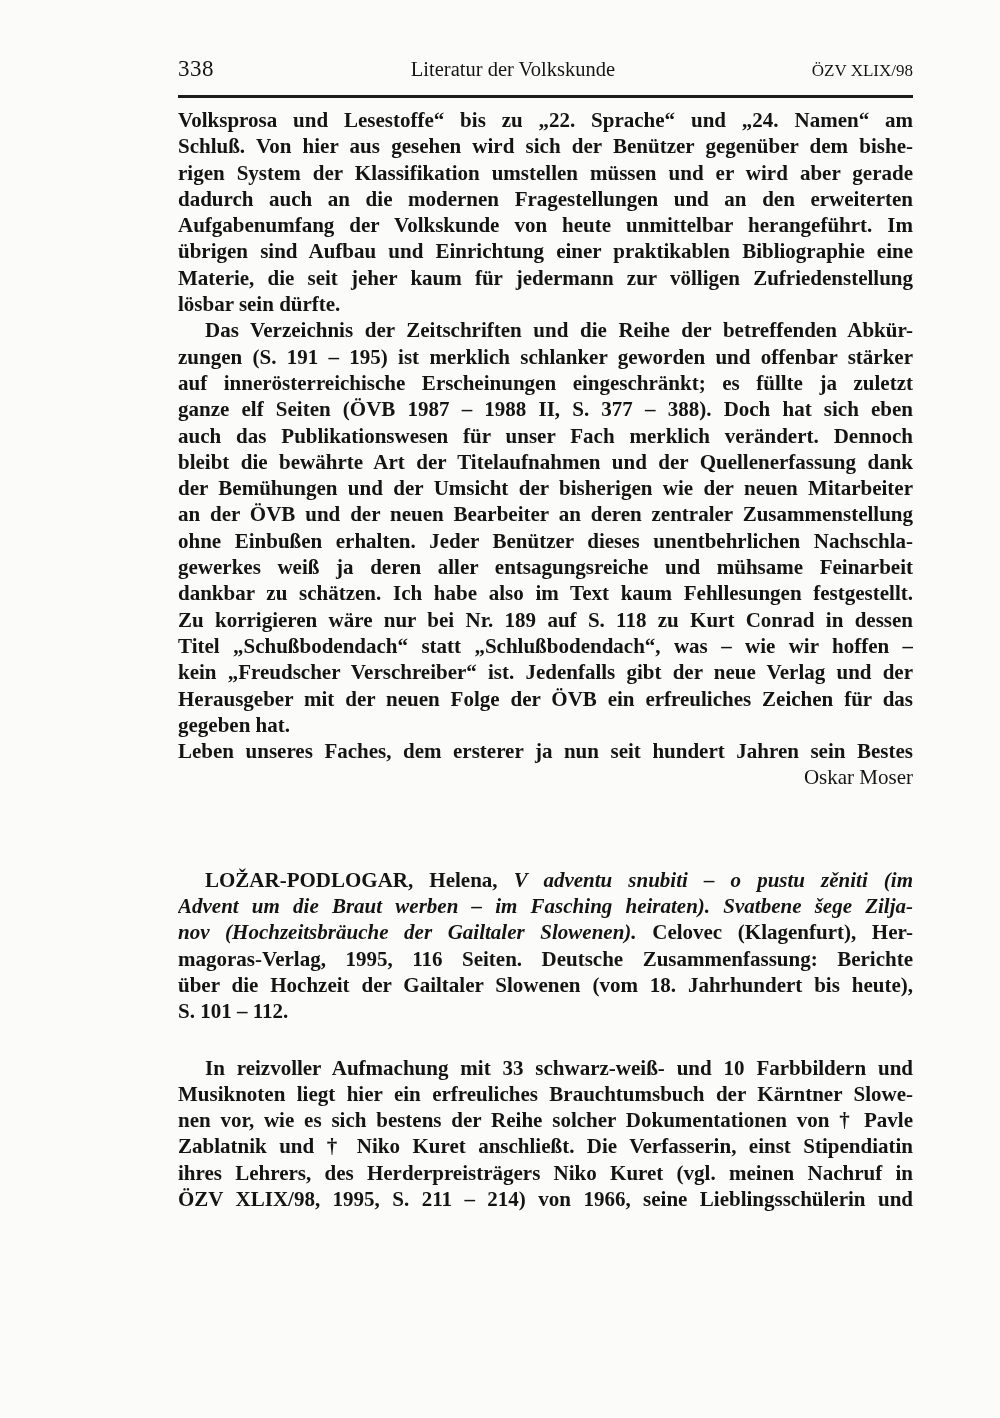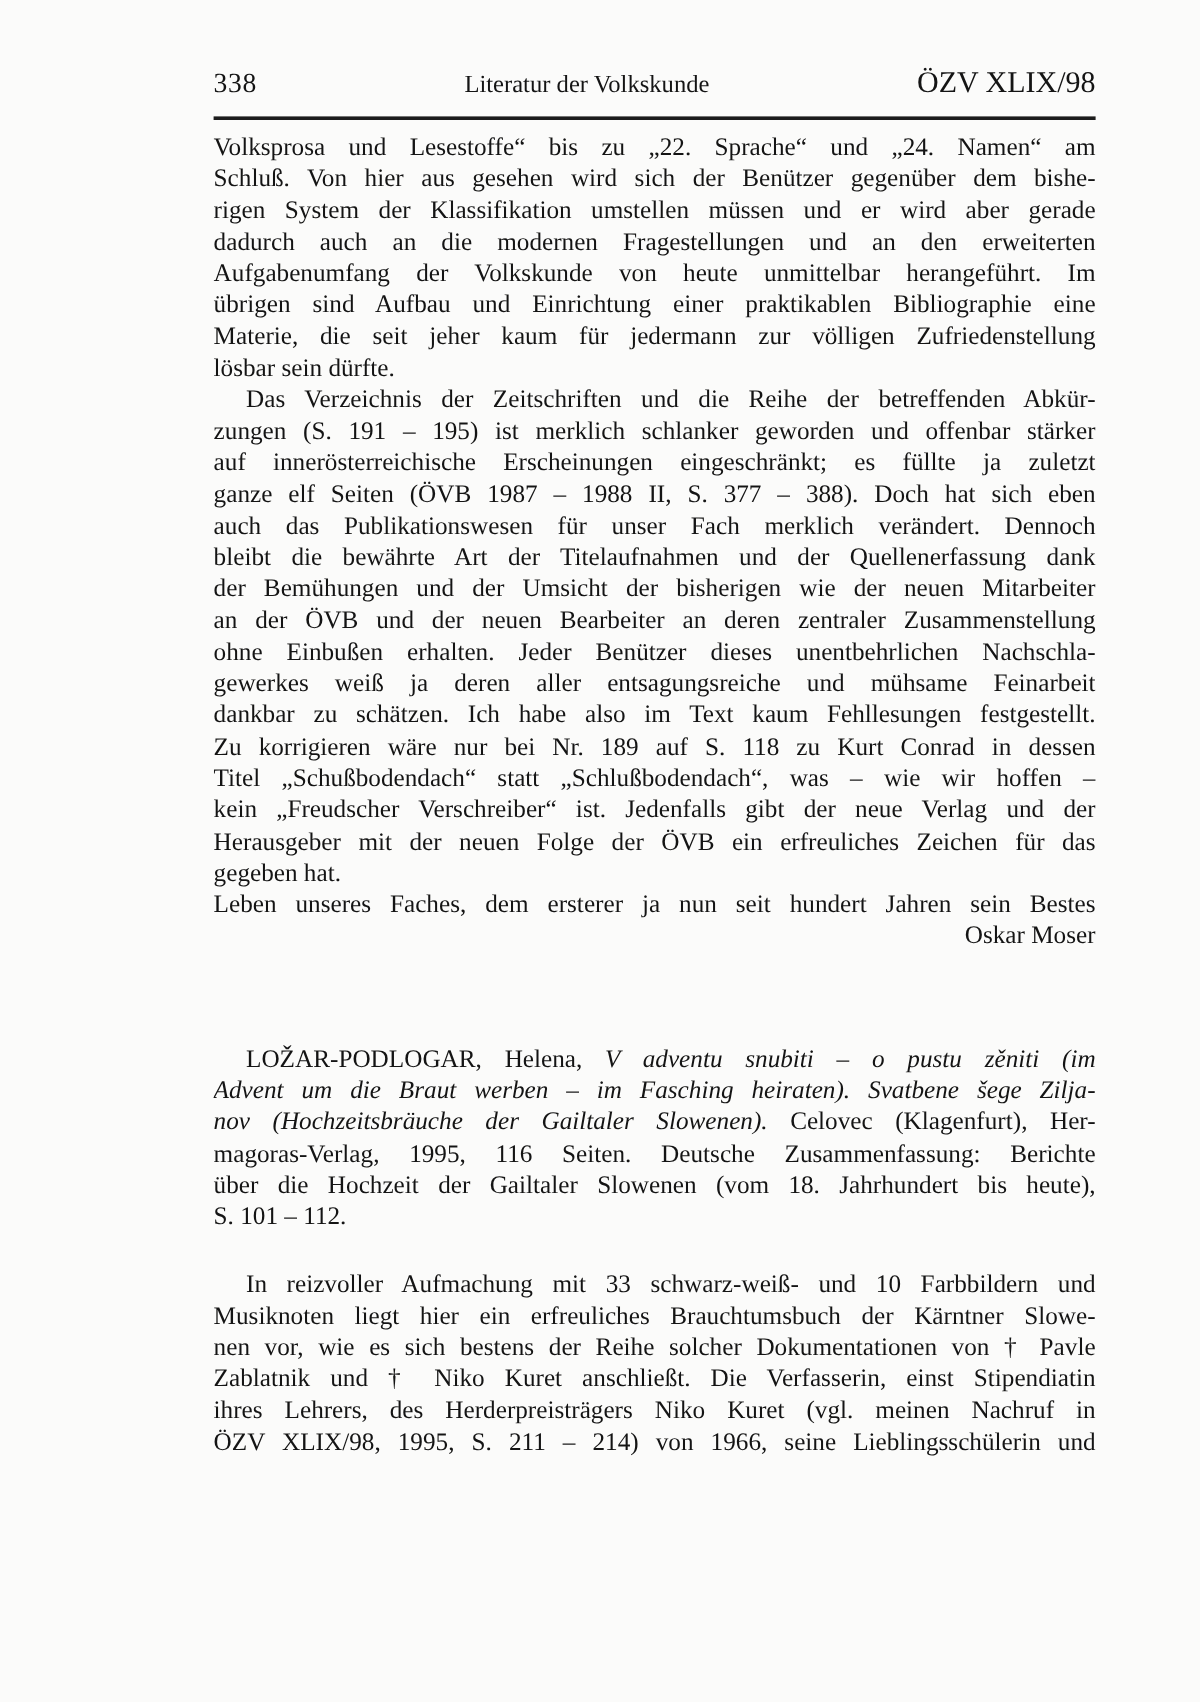--- a/index.html
+++ b/index.html
@@ -29,32 +29,32 @@
   .page-num {
     font-size: 23px;
     letter-spacing: 0.5px;
   }
   .center-title {
     flex: 1;
     text-align: center;
     font-size: 20.5px;
   }
   .right-title {
-    font-size: 25px;
+    font-size: 17px;
   }
   .rule {
     border-top: 3px solid #1c1c1c;
     margin-top: 13px;
   }
   .body-text {
     margin-top: 9px;
     font-size: 21px;
     line-height: 26.3px;
   }
-  .para { margin: 0; }
+  .para { margin: 0; font-weight: bold; }
   .line {
     text-align: justify;
     text-align-last: justify;
     height: 26.3px;
     overflow: hidden;
     white-space: normal;
   }
   .line.end {
     text-align-last: left;
   }

